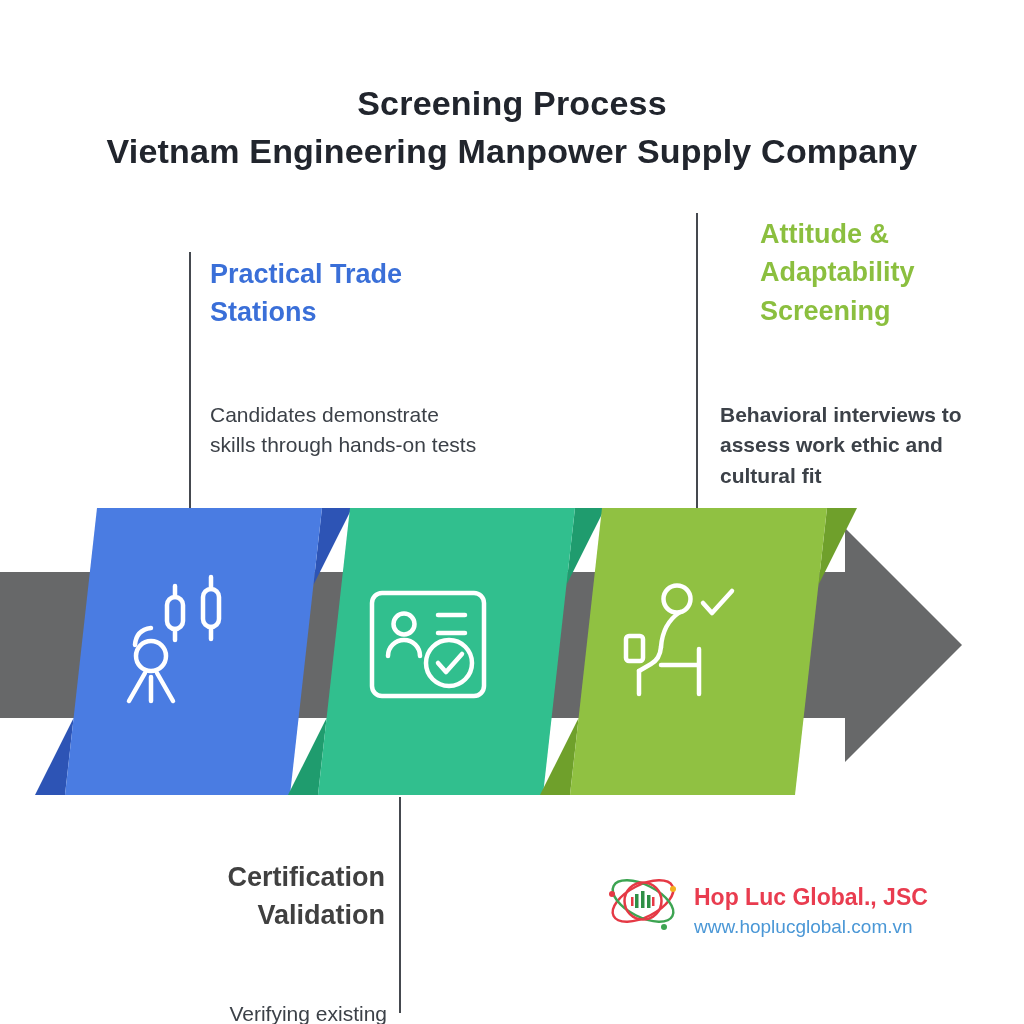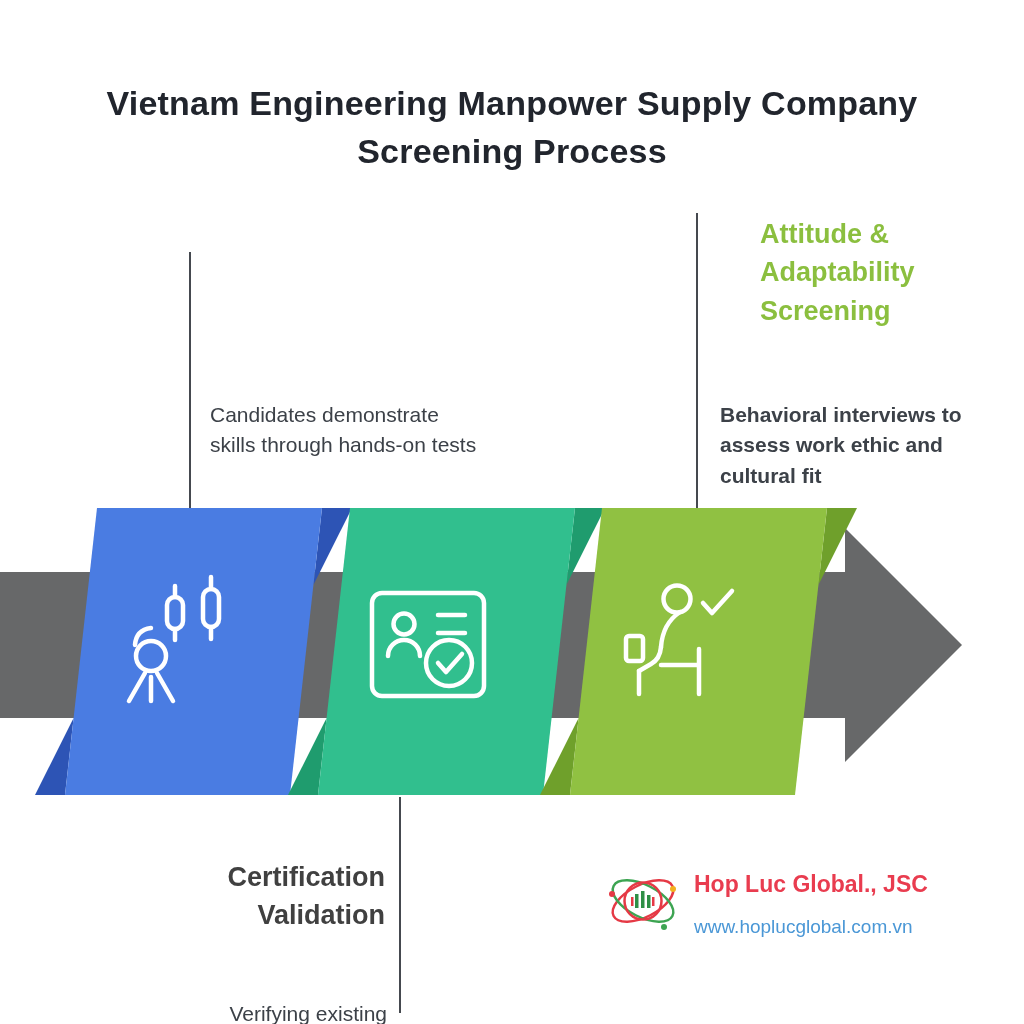--- a/index.html
+++ b/index.html
@@ -25,32 +25,33 @@
   .vline{position:absolute;width:2px;background:#45494f;}
   .v1{left:189px;top:252px;height:256px;}
   .v2{left:696px;top:213px;height:295px;}
   .v3{left:399px;top:797px;height:216px;}
   .diagram-svg{position:absolute;left:0;top:0;}
   .footer{
     position:absolute;left:606px;top:864px;display:flex;align-items:flex-end;gap:14px;
   }
   .footer-text{display:flex;flex-direction:column;}
   .company-name{font-size:23px;font-weight:bold;color:#e93c4f;}
-  .company-site{font-size:19px;color:#4a97d6;margin-top:18px;}
+  .company-site{font-size:19px;color:#4a97d6;margin-top:5px;}
 </style>
 </head>
 <body>
 
 <div class="canvas">
 
   <div class="title">
+    <div>Screening Process</div>
     <div>Vietnam Engineering Manpower Supply Company</div>
-    <div>Screening Process</div>
   </div>
 
+  <div class="callout-heading h-blue c1-head">Practical Trade Stations</div>
   <div class="callout-body c1-body">Candidates demonstrate skills through hands-on tests</div>
 
   <div class="callout-heading h-olive c2-head">Attitude &amp; Adaptability Screening</div>
   <div class="callout-body c2-body">Behavioral interviews to assess work ethic and cultural fit</div>
 
   <div class="callout-heading h-teal c3-head">Certification Validation</div>
   <div class="callout-body c3-body">Verifying existing credentials like WPS/WPQ</div>
 
   <div class="vline v1"></div>
   <div class="vline v2"></div>

